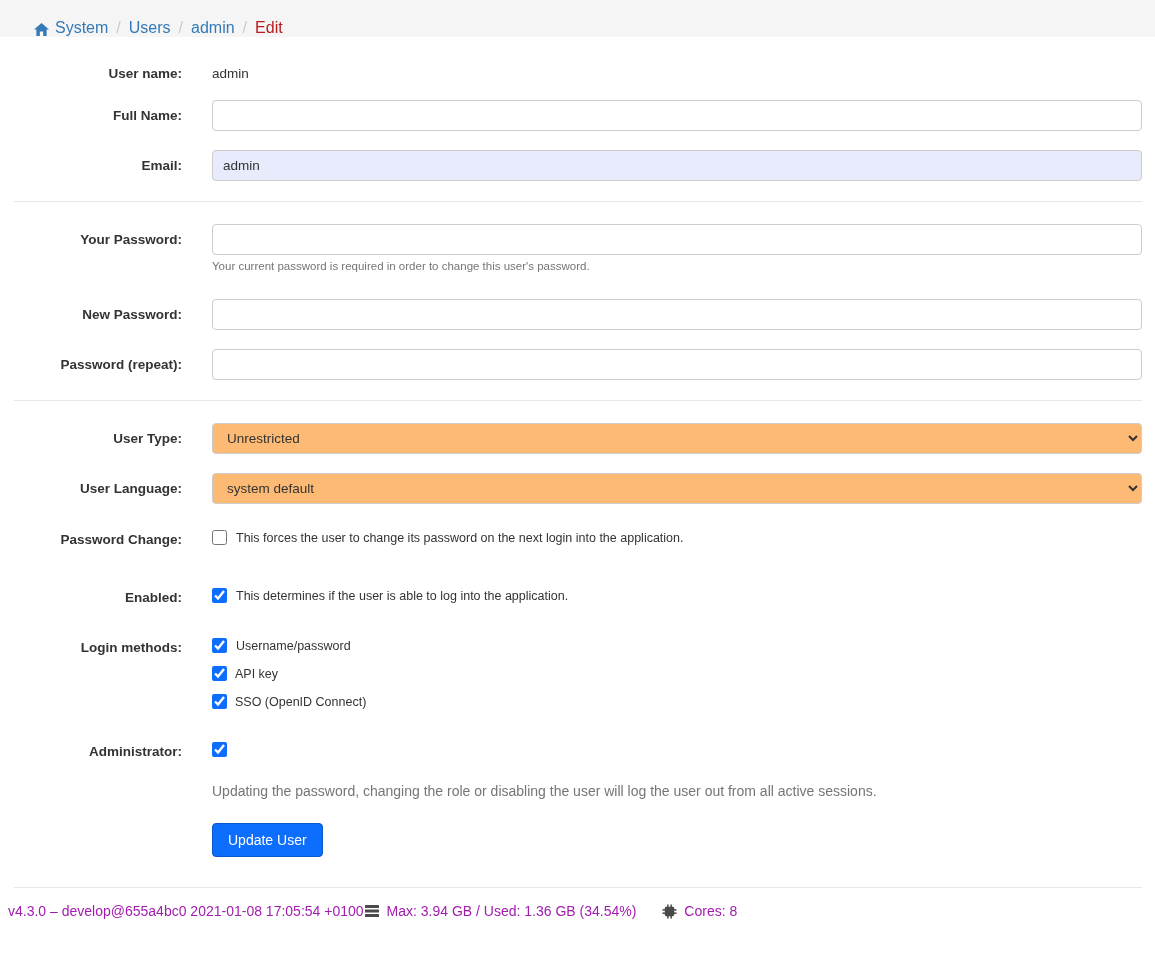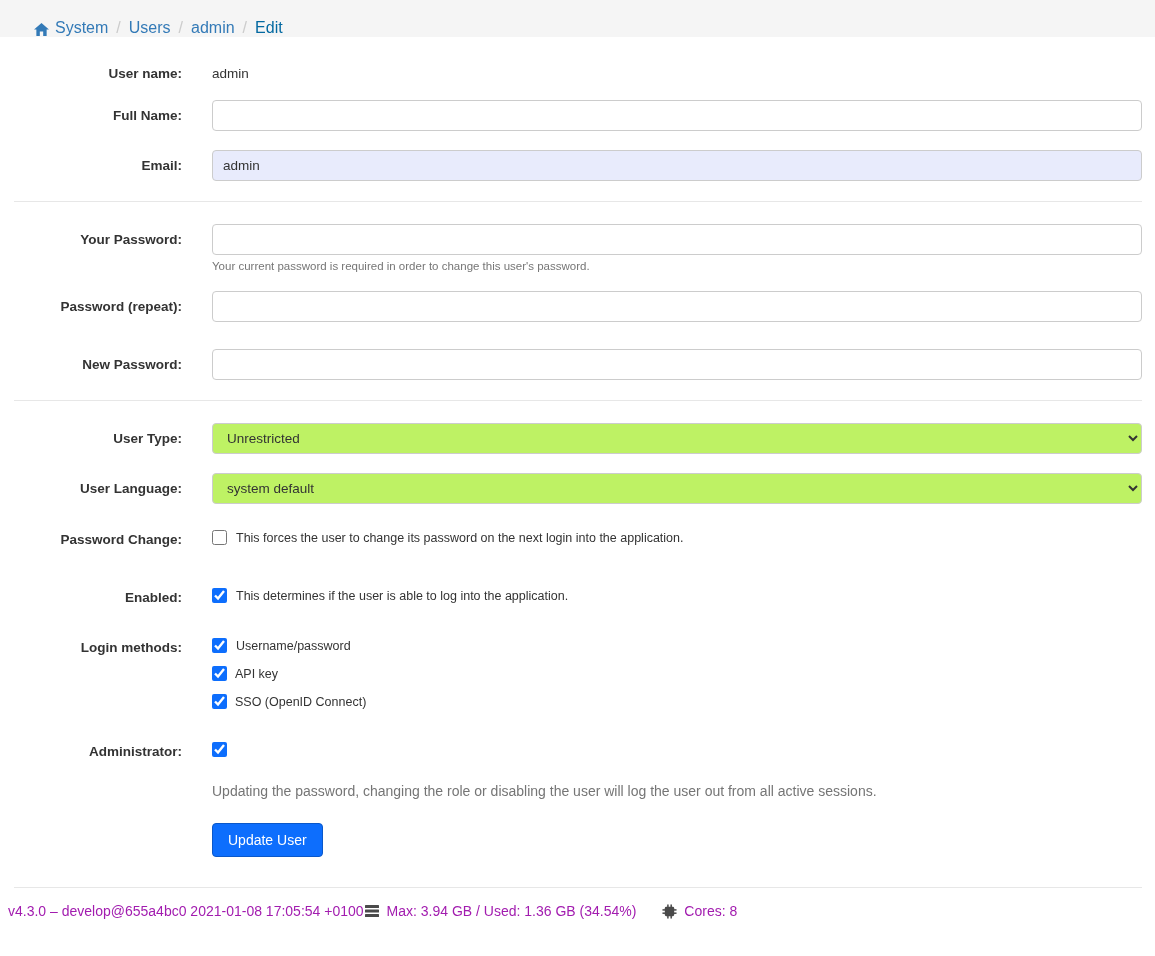--- a/index.html
+++ b/index.html
@@ -15,21 +15,21 @@
   
   .breadcrumb-bar {
     background: #f5f5f5;
     height: 37px;
     display: flex;
     align-items: flex-end;
     padding: 0 34px;
     font-size: 16px;
   }
   .crumb { color: var(--link, #337ab7); text-decoration: none; cursor: pointer; }
-  .crumb-current { color: #0369a1; }
+  .crumb-current { color: #b91c1c; }
   .crumb-sep { color: #cccccc; margin: 0 8px; }
   .home-icon { display: inline-flex; margin-right: 6px; align-items: center; }
 
   
   .form-wrap { padding: 28px 13px 0 14px; }
   .form-row { display: flex; align-items: flex-start; margin-bottom: 19px; }
   .label-col {
     flex: none;
     width: 168px;
     text-align: right;
@@ -60,21 +60,21 @@
 
   select {
     width: 100%;
     height: 31px;
     border: 1px solid #cccccc;
     border-radius: 4px;
     padding: 0 10px;
     font-size: 13.5px;
     font-family: inherit;
     color: #333;
-    background: #bef264;
+    background: #fdba74;
   }
 
   .help-text { font-size: 11.5px; color: #767676; margin-top: 5px; }
 
   .check-line { display: flex; align-items: center; gap: 9px; font-size: 12.5px; color: #333; }
   .check-line + .check-line { margin-top: 13px; gap: 8px; }
   input[type="checkbox"] {
     width: 15px;
     height: 15px;
     accent-color: var(--accent, #0d6efd);
@@ -154,29 +154,29 @@
   <hr class="section-divider">
 
   <div class="form-row">
     <div class="label-col">Your Password:</div>
     <div class="control-col">
       <input type="password" value="" style="">
       <div class="help-text">Your current password is required in order to change this user's password.</div>
     </div>
   </div>
 
+  <div class="form-row" style="margin-top:27px">
+    <div class="label-col">New Password:</div>
+    <div class="control-col">
+      <input type="password" value="" style="">
+    </div>
+  </div>
+
   <div class="form-row" style="margin-bottom:0">
     <div class="label-col">Password (repeat):</div>
-    <div class="control-col">
-      <input type="password" value="" style="">
-    </div>
-  </div>
-
-  <div class="form-row" style="margin-top:27px">
-    <div class="label-col">New Password:</div>
     <div class="control-col">
       <input type="password" value="" style="">
     </div>
   </div>
 
   <hr class="section-divider">
 
   <div class="form-row">
     <div class="label-col">User Type:</div>
     <div class="control-col">

